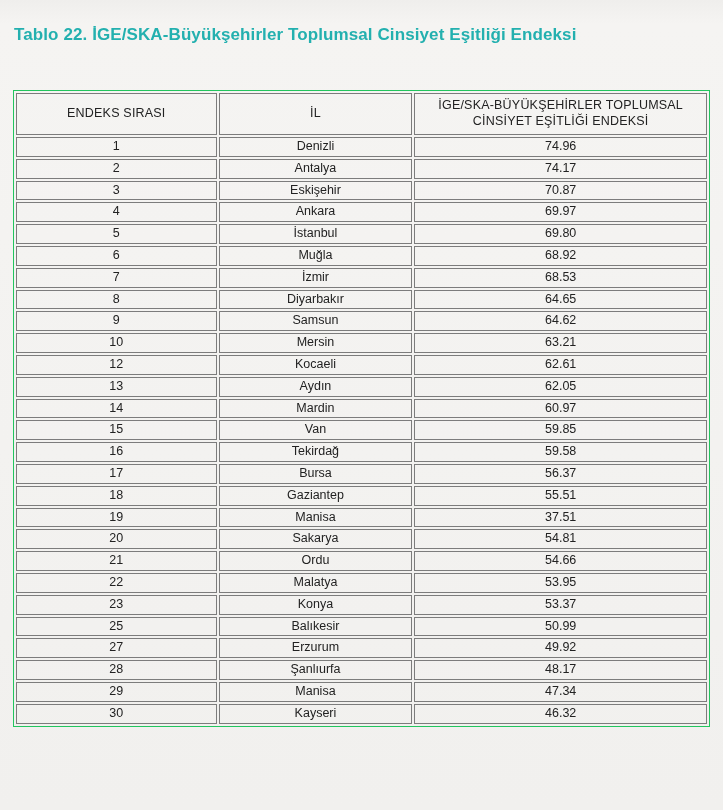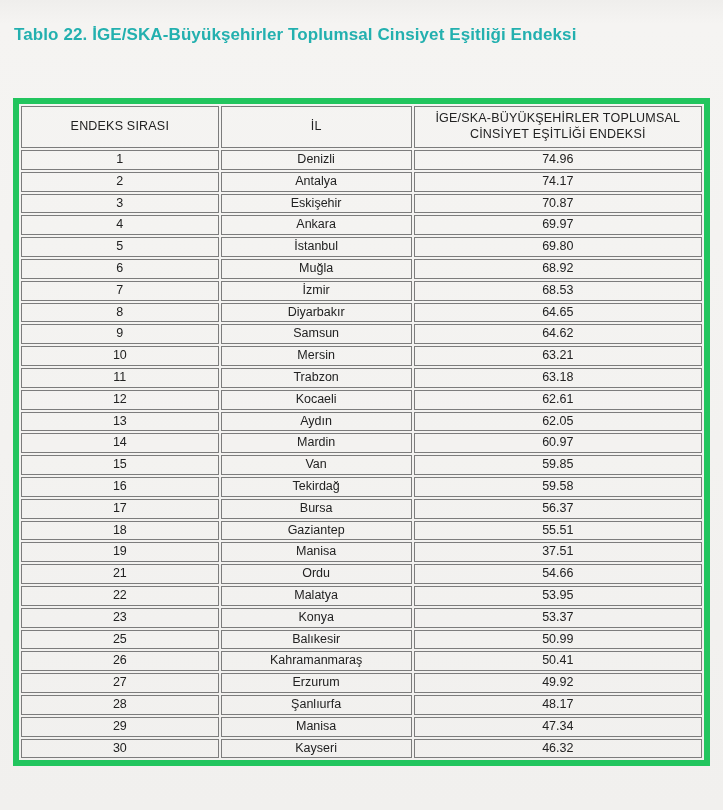--- a/index.html
+++ b/index.html
@@ -24,23 +24,22 @@
     letter-spacing: 0.1px;
     text-align: right;
   }
   .index-table {
     position: absolute;
     top: 90px;
     left: 13px;
     width: 697px;
     border-collapse: separate;
     border-spacing: 2px;
-    border: 6px solid #22c55e;
+    border: 1px solid #22c55e;
     table-layout: fixed;
-    margin-top: 8px;
   }
   .index-table th,
   .index-table td {
     border: 1px solid #7c7c7c;
     text-align: center;
     vertical-align: middle;
     font-size: 12.5px;
     color: #222;
     padding: 0 4px;
     overflow: hidden;
@@ -124,25 +123,20 @@
         <td>9</td>
         <td>Samsun</td>
         <td>64.62</td>
       </tr>
       <tr>
         <td>10</td>
         <td>Mersin</td>
         <td>63.21</td>
       </tr>
       <tr>
-        <td>11</td>
-        <td>Trabzon</td>
-        <td>63.18</td>
-      </tr>
-      <tr>
         <td>12</td>
         <td>Kocaeli</td>
         <td>62.61</td>
       </tr>
       <tr>
         <td>13</td>
         <td>Aydın</td>
         <td>62.05</td>
       </tr>
       <tr>
@@ -169,43 +163,43 @@
         <td>18</td>
         <td>Gaziantep</td>
         <td>55.51</td>
       </tr>
       <tr>
         <td>19</td>
         <td>Manisa</td>
         <td>37.51</td>
       </tr>
       <tr>
+        <td>20</td>
+        <td>Sakarya</td>
+        <td>54.81</td>
+      </tr>
+      <tr>
         <td>21</td>
         <td>Ordu</td>
         <td>54.66</td>
       </tr>
       <tr>
         <td>22</td>
         <td>Malatya</td>
         <td>53.95</td>
       </tr>
       <tr>
         <td>23</td>
         <td>Konya</td>
         <td>53.37</td>
       </tr>
       <tr>
         <td>25</td>
         <td>Balıkesir</td>
         <td>50.99</td>
-      </tr>
-      <tr>
-        <td>26</td>
-        <td>Kahramanmaraş</td>
-        <td>50.41</td>
       </tr>
       <tr>
         <td>27</td>
         <td>Erzurum</td>
         <td>49.92</td>
       </tr>
       <tr>
         <td>28</td>
         <td>Şanlıurfa</td>
         <td>48.17</td>

